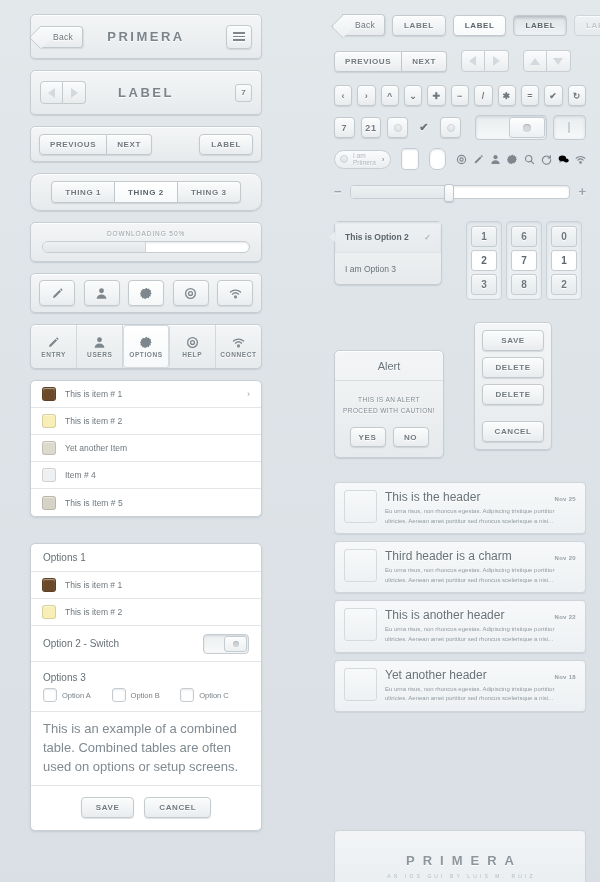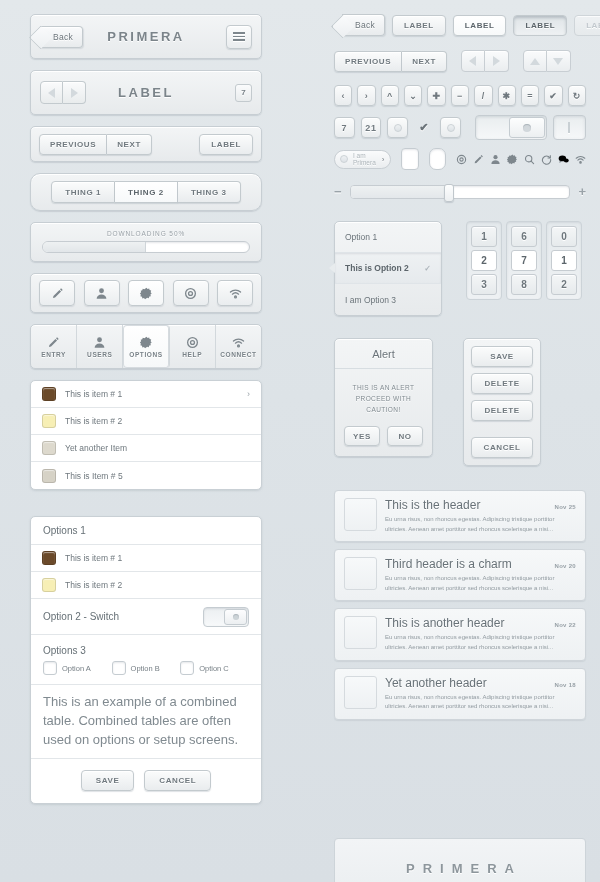--- a/index.html
+++ b/index.html
@@ -235,21 +235,21 @@
   .kcol{ display:flex; flex-direction:column; gap:3px; padding:4px; border-radius:4px;
          background:linear-gradient(180deg,#e4e9ec,#eef1f3); border:1px solid #ccd3d8;
          box-shadow:inset 0 1px 2px rgba(150,160,170,.22);}
   .key{ width:26px;height:21px; display:flex;align-items:center;justify-content:center;
         border:1px solid #c6ccd1;border-radius:3px; font-size:10px;font-weight:bold;color:#6e777d;
         background:linear-gradient(180deg,#f4f6f7,#e6eaec); text-shadow:0 1px 0 #fff; cursor:pointer;
         box-shadow:inset 0 1px 0 rgba(255,255,255,.9);}
   .key.hl{ background:#fff; color:#5c656b; }
 
   
-  .alert{ width:99px; }
+  .alert{ width:110px;margin-top:28px; }
   .alert-t{ height:30px; display:flex;align-items:center;justify-content:center; font-size:11px; color:#6b747a;
             border-bottom:1px solid #d7dde1; text-shadow:0 1px 0 #fff;}
   .alert-b{ padding:13px 8px 10px; text-align:center; }
   .alert-msg{ font-size:6.5px; line-height:1.7; letter-spacing:.4px; color:#808a90; text-shadow:0 1px 0 #fff;}
   .alert-act{ display:flex; gap:7px; justify-content:center; margin-top:11px;}
   .alert-act .btn{ width:36px; height:20px;}
 
   .actstack{ width:78px; padding:7px; display:flex; flex-direction:column; gap:6px; }
   .actstack .btn{ height:21px; }
   .actstack .gap{ height:4px; }
@@ -402,20 +402,24 @@
       <span>This is item # 1</span>
       <span class="chev">›</span>
     </div>
     <div class="row">
       <span class="sw" id="sw1" style="background: rgb(247, 239, 181);"></span>
       <span>This is item # 2</span>
     </div>
     <div class="row">
       <span class="sw" id="sw2" style="background: rgb(221, 217, 205);"></span>
       <span>Yet another Item</span>
+    </div>
+    <div class="row">
+      <span class="sw" id="sw3" style="background: rgb(238, 240, 242);"></span>
+      <span>Item # 4</span>
     </div>
     <div class="row">
       <span class="sw" id="sw4" style="background: rgb(214, 210, 198);"></span>
       <span>This is Item # 5</span>
     </div>
   </div>
 
   <div class="card">
     <div class="opt-head">Options 1</div>
     <div class="row">
@@ -568,23 +572,20 @@
     <span class="s-sign">−</span>
     <div class="s-track">
       <div class="s-fill" id="sFill" style="width: 45%;"></div>
       <div class="s-knob" id="sKnob" style="left: calc(45% - 5px);"></div>
     </div>
     <span class="s-sign">+</span>
   </div>
 
   <div class="r-row" style="gap:24px;align-items:flex-start;margin-bottom:22px;">
     <div class="panel optgroup">
-      <div class="optrow">
-        <span>Option 1</span>
-      </div>
       <div class="optrow sel">
         <span>This is Option 2</span>
         <span class="tick">✓</span>
       </div>
       <div class="optrow">
         <span>I am Option 3</span>
       </div>
     </div>
     <div class="keypad">
       <div class="kcol">

